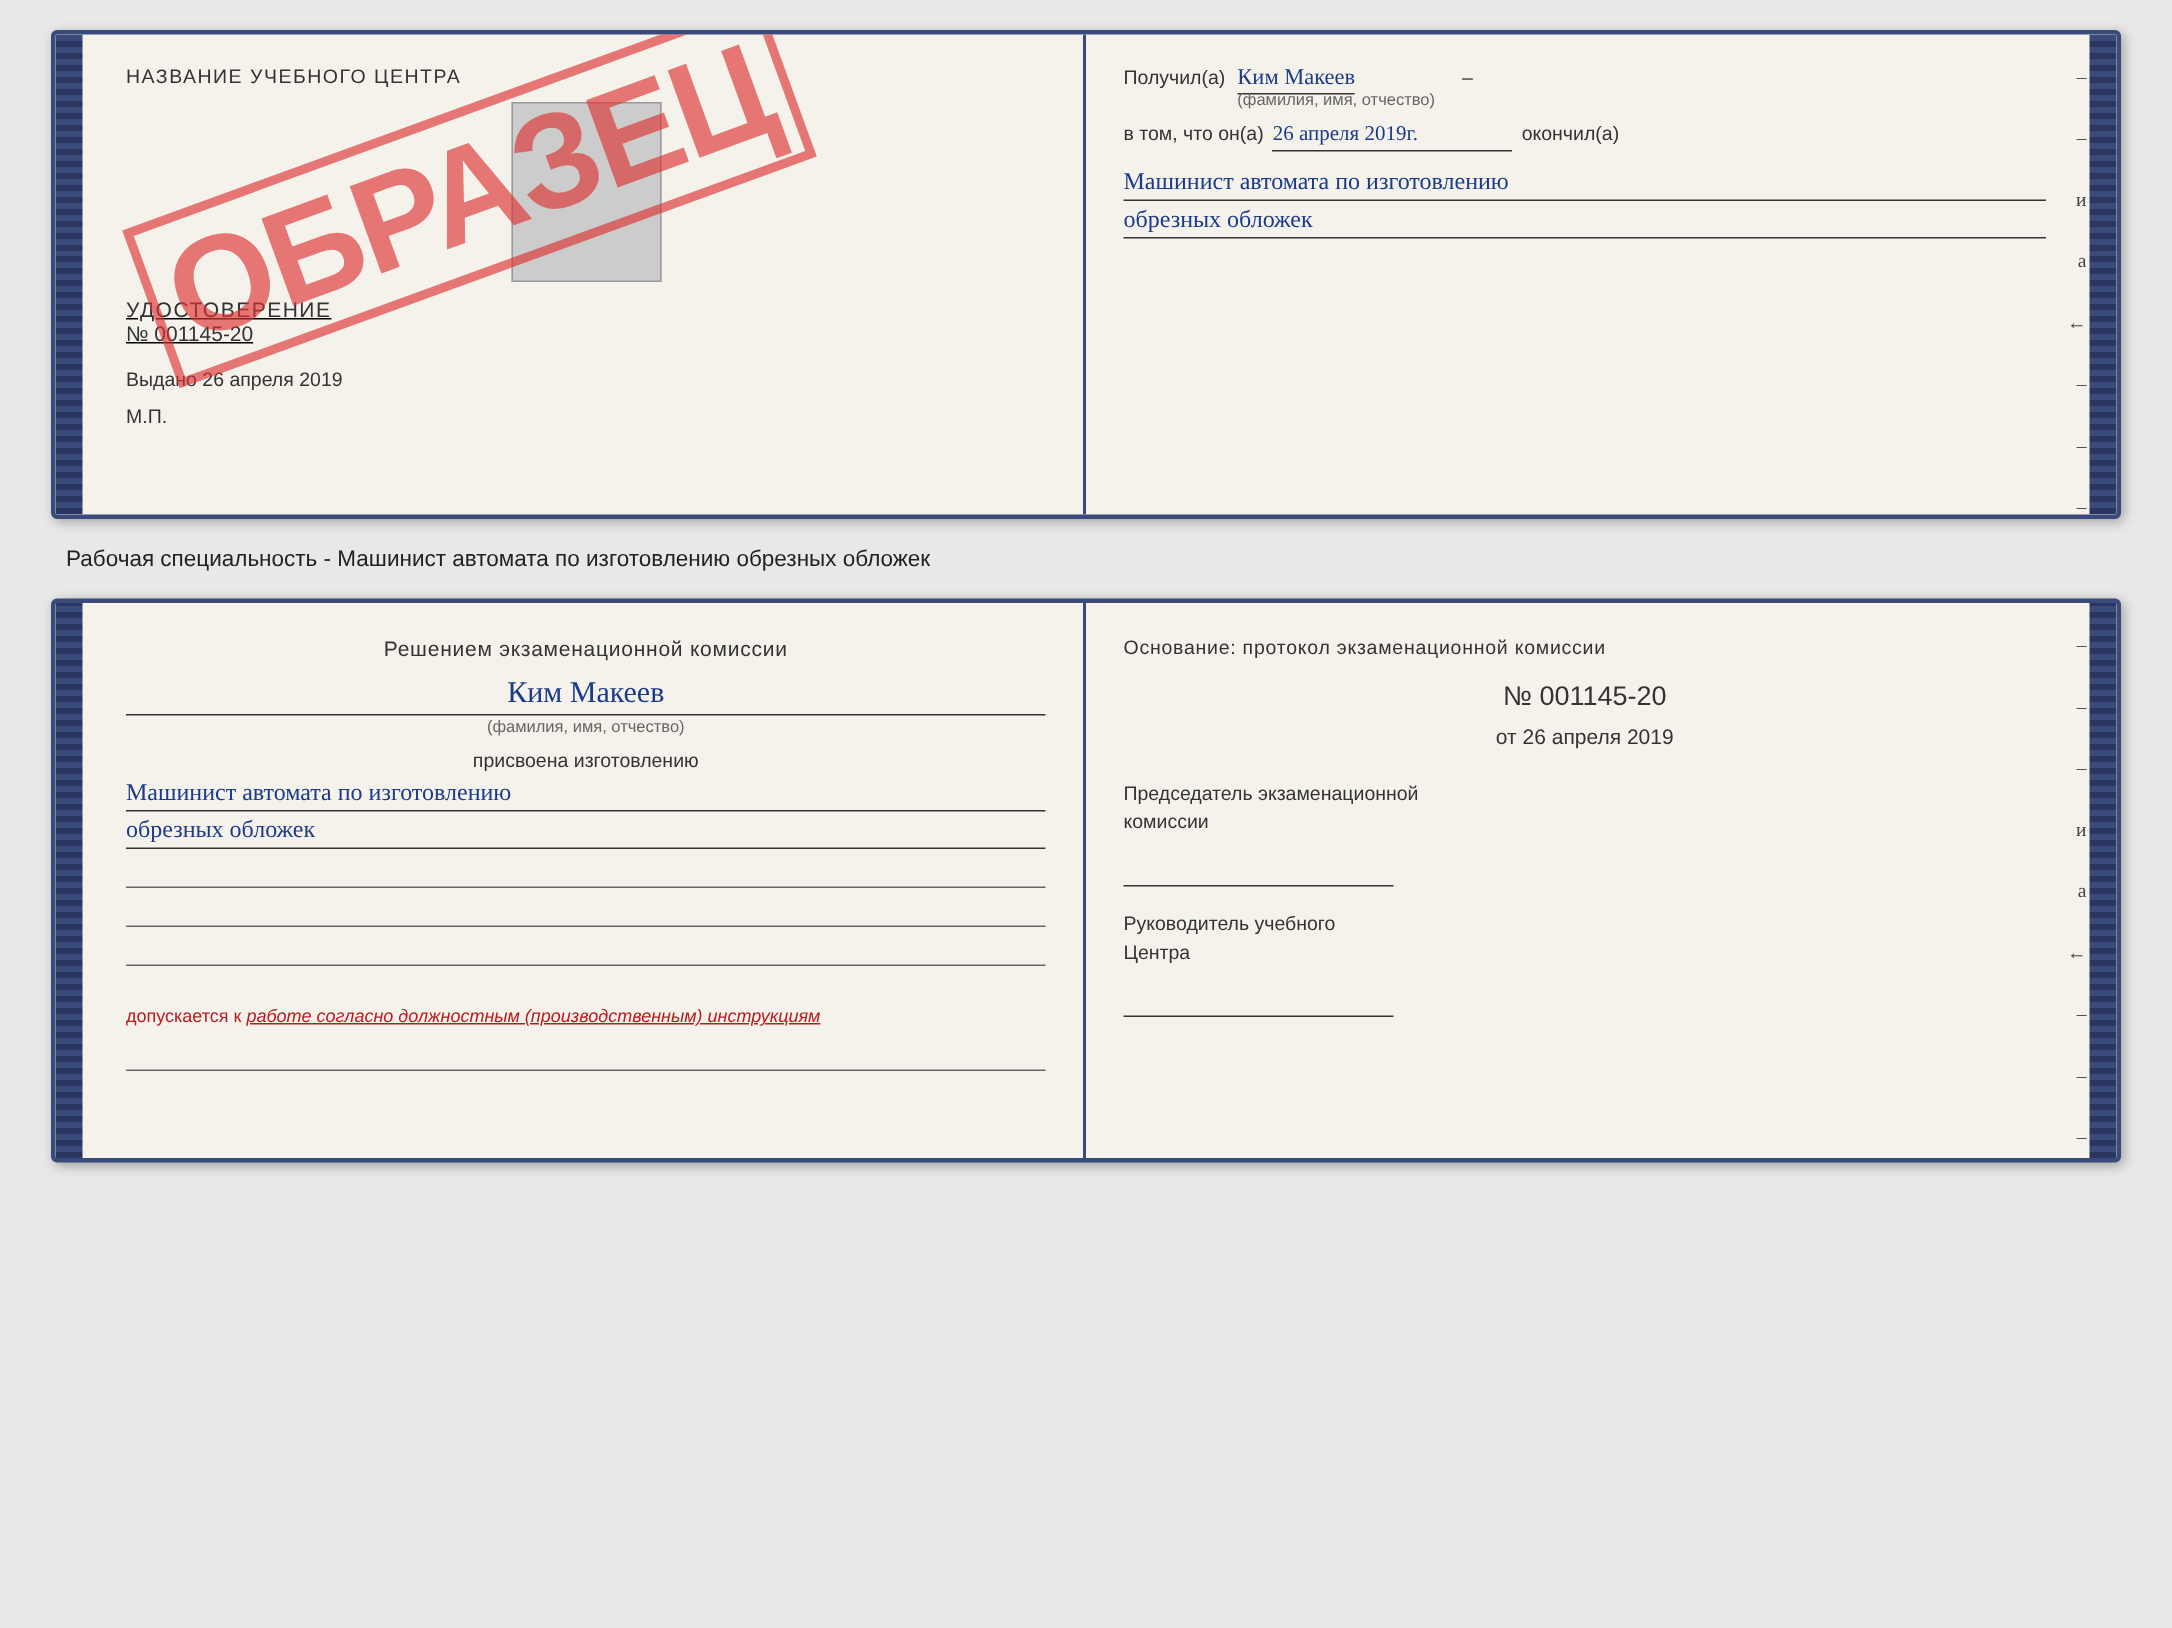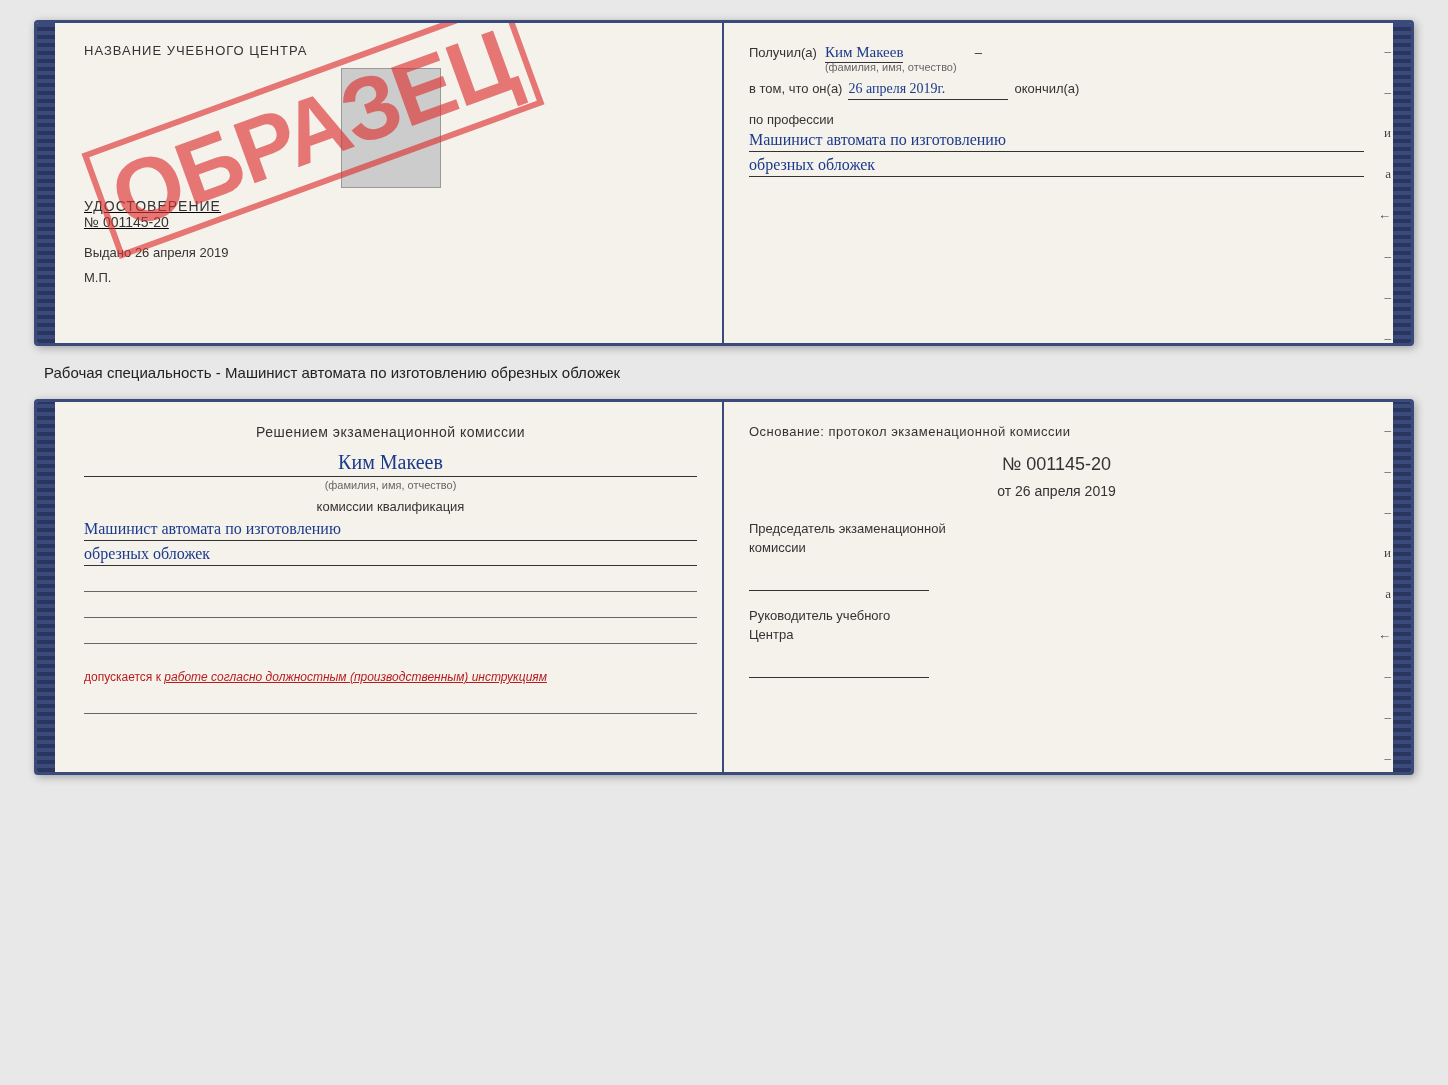--- a/index.html
+++ b/index.html
@@ -433,21 +433,20 @@
         </div>
 
         <div class="inline-field">
           <span class="field-label">в том, что он(а)</span>
           <span class="underlined-value">26 апреля 2019г.</span>
           <span class="field-label">окончил(а)</span>
         </div>
 
 
         <div class="profession-block">
-          <div class="profession-label">по профессии</div>
           <span class="profession-value">Машинист автомата по изготовлению</span>
           <span class="profession-value">обрезных обложек</span>
         </div>
 
       </div>
 
       <div class="right-markers">
         <span class="marker-dash">–</span>
         <span class="marker-dash">–</span>
         <span class="marker-letter">и</span>
@@ -467,21 +466,21 @@
   <div class="document-panel bottom-doc">
 
     <div class="doc-left">
       <div class="left-content">
 
         <div class="commission-title">Решением  экзаменационной  комиссии</div>
 
         <span class="person-name-large">Ким Макеев</span>
         <span class="small-label">(фамилия, имя, отчество)</span>
 
-        <div class="qualification-label">комиссии квалификация</div>
+        <div class="qualification-label">присвоена изготовлению</div>
         <span class="qualification-value">Машинист автомата по изготовлению</span>
         <span class="qualification-value">обрезных обложек</span>
 
         <span class="empty-line"></span>
         <span class="empty-line"></span>
         <span class="empty-line"></span>
 
         <div class="допуск-text">
           <span>допускается к</span>
           <span class="italic-underline">работе согласно должностным (производственным) инструкциям</span>

